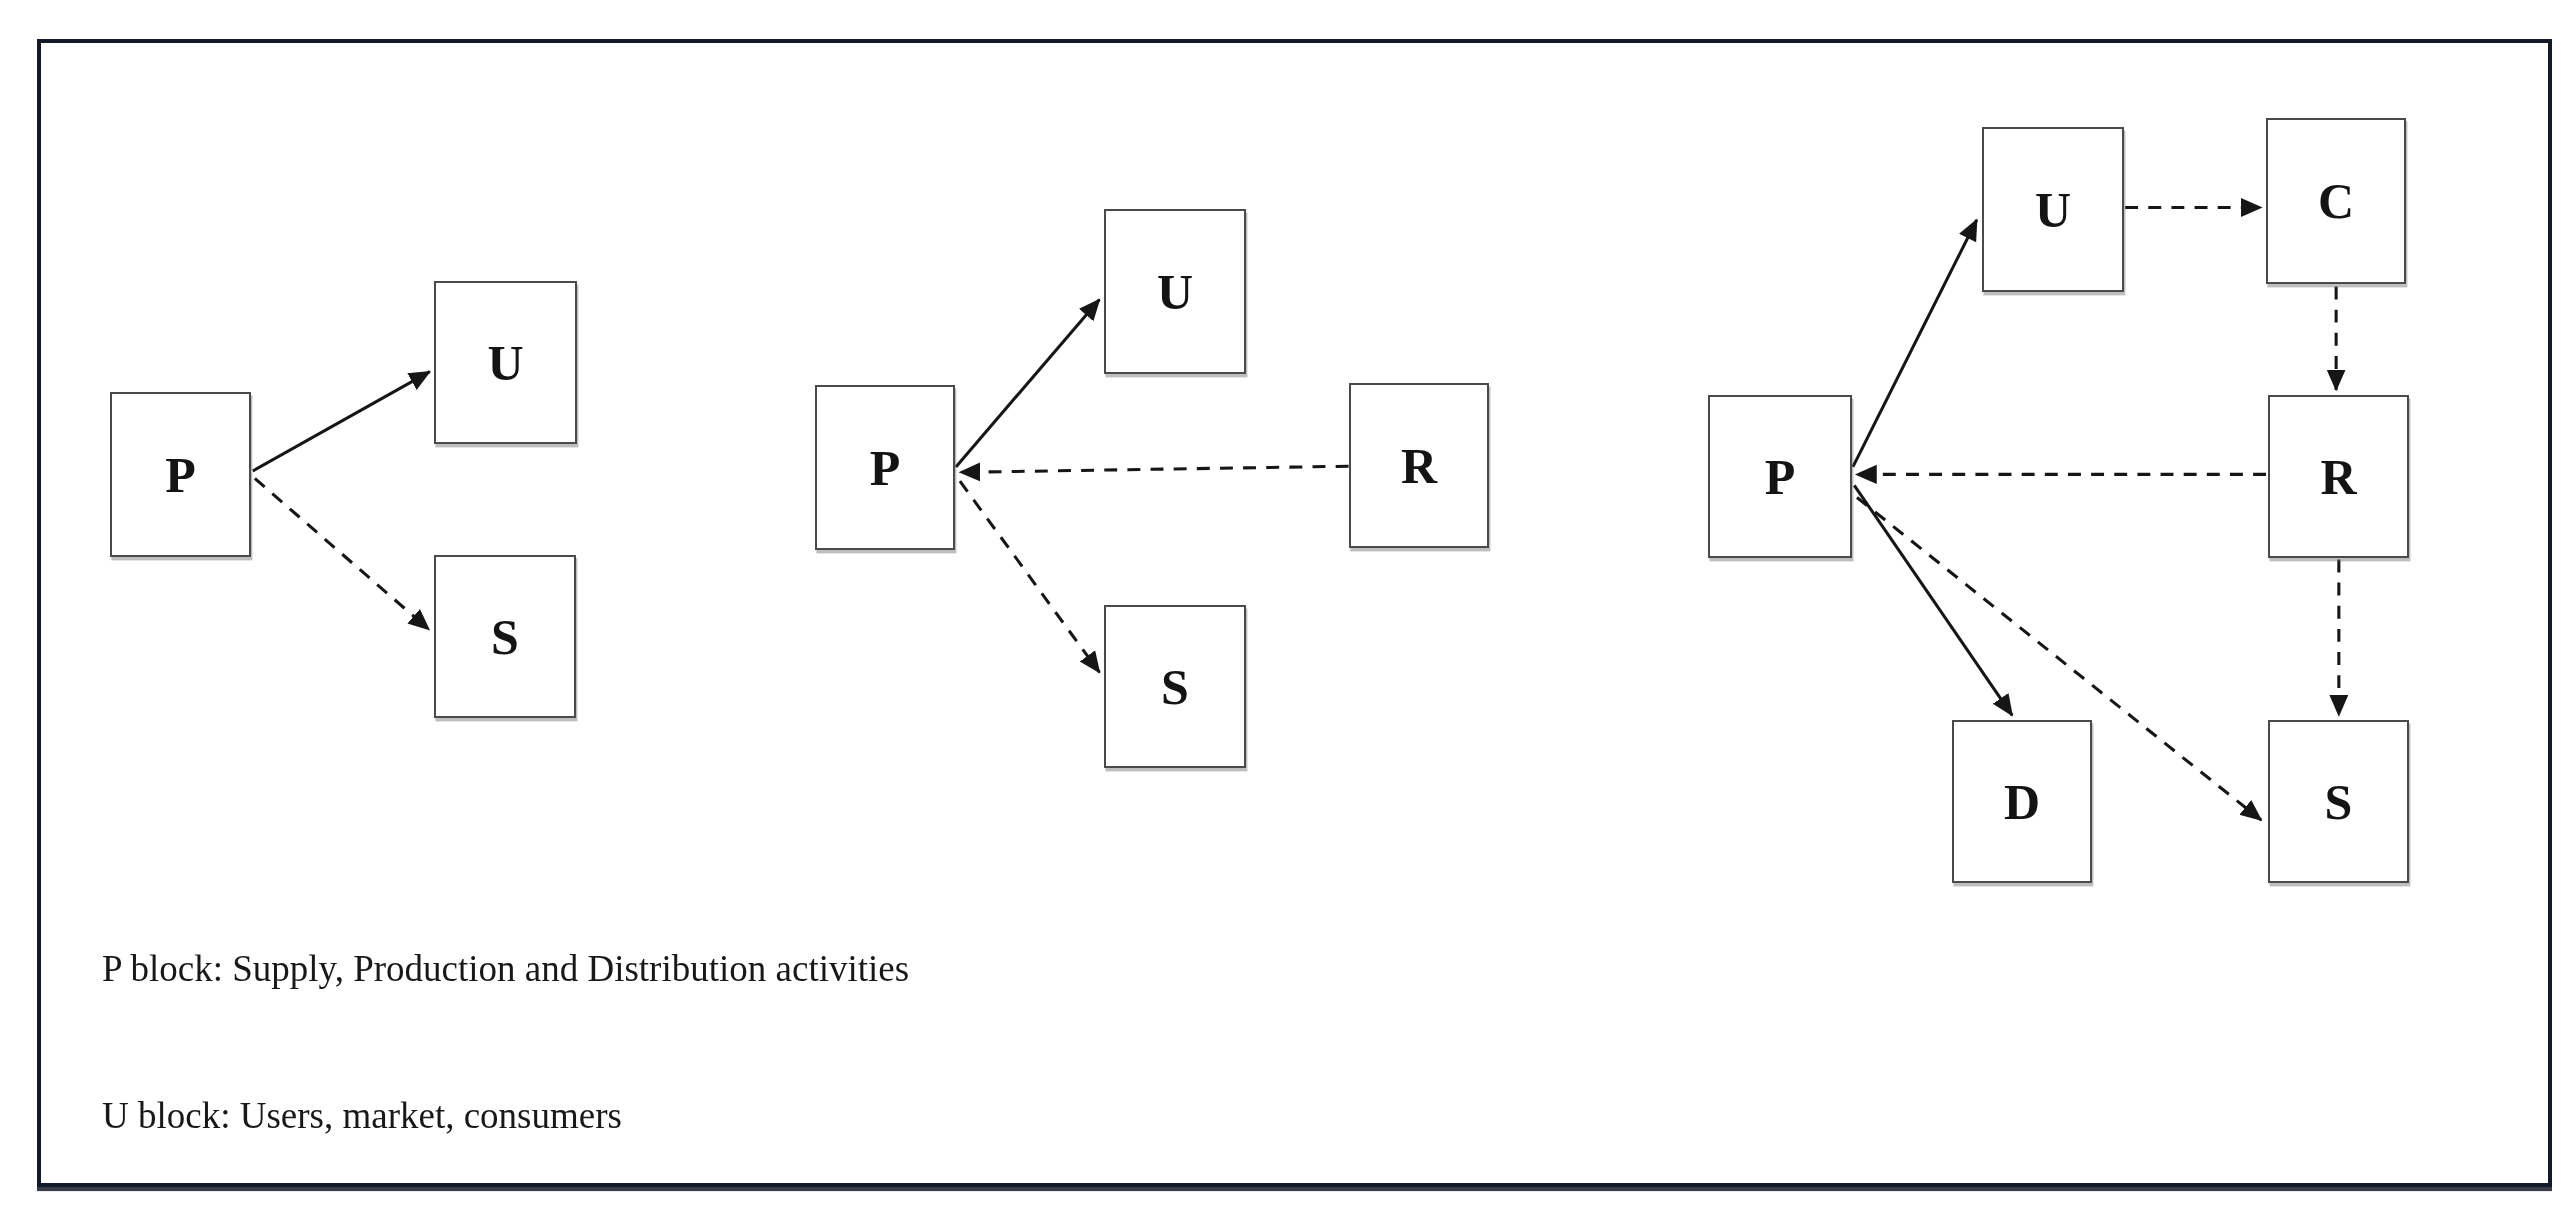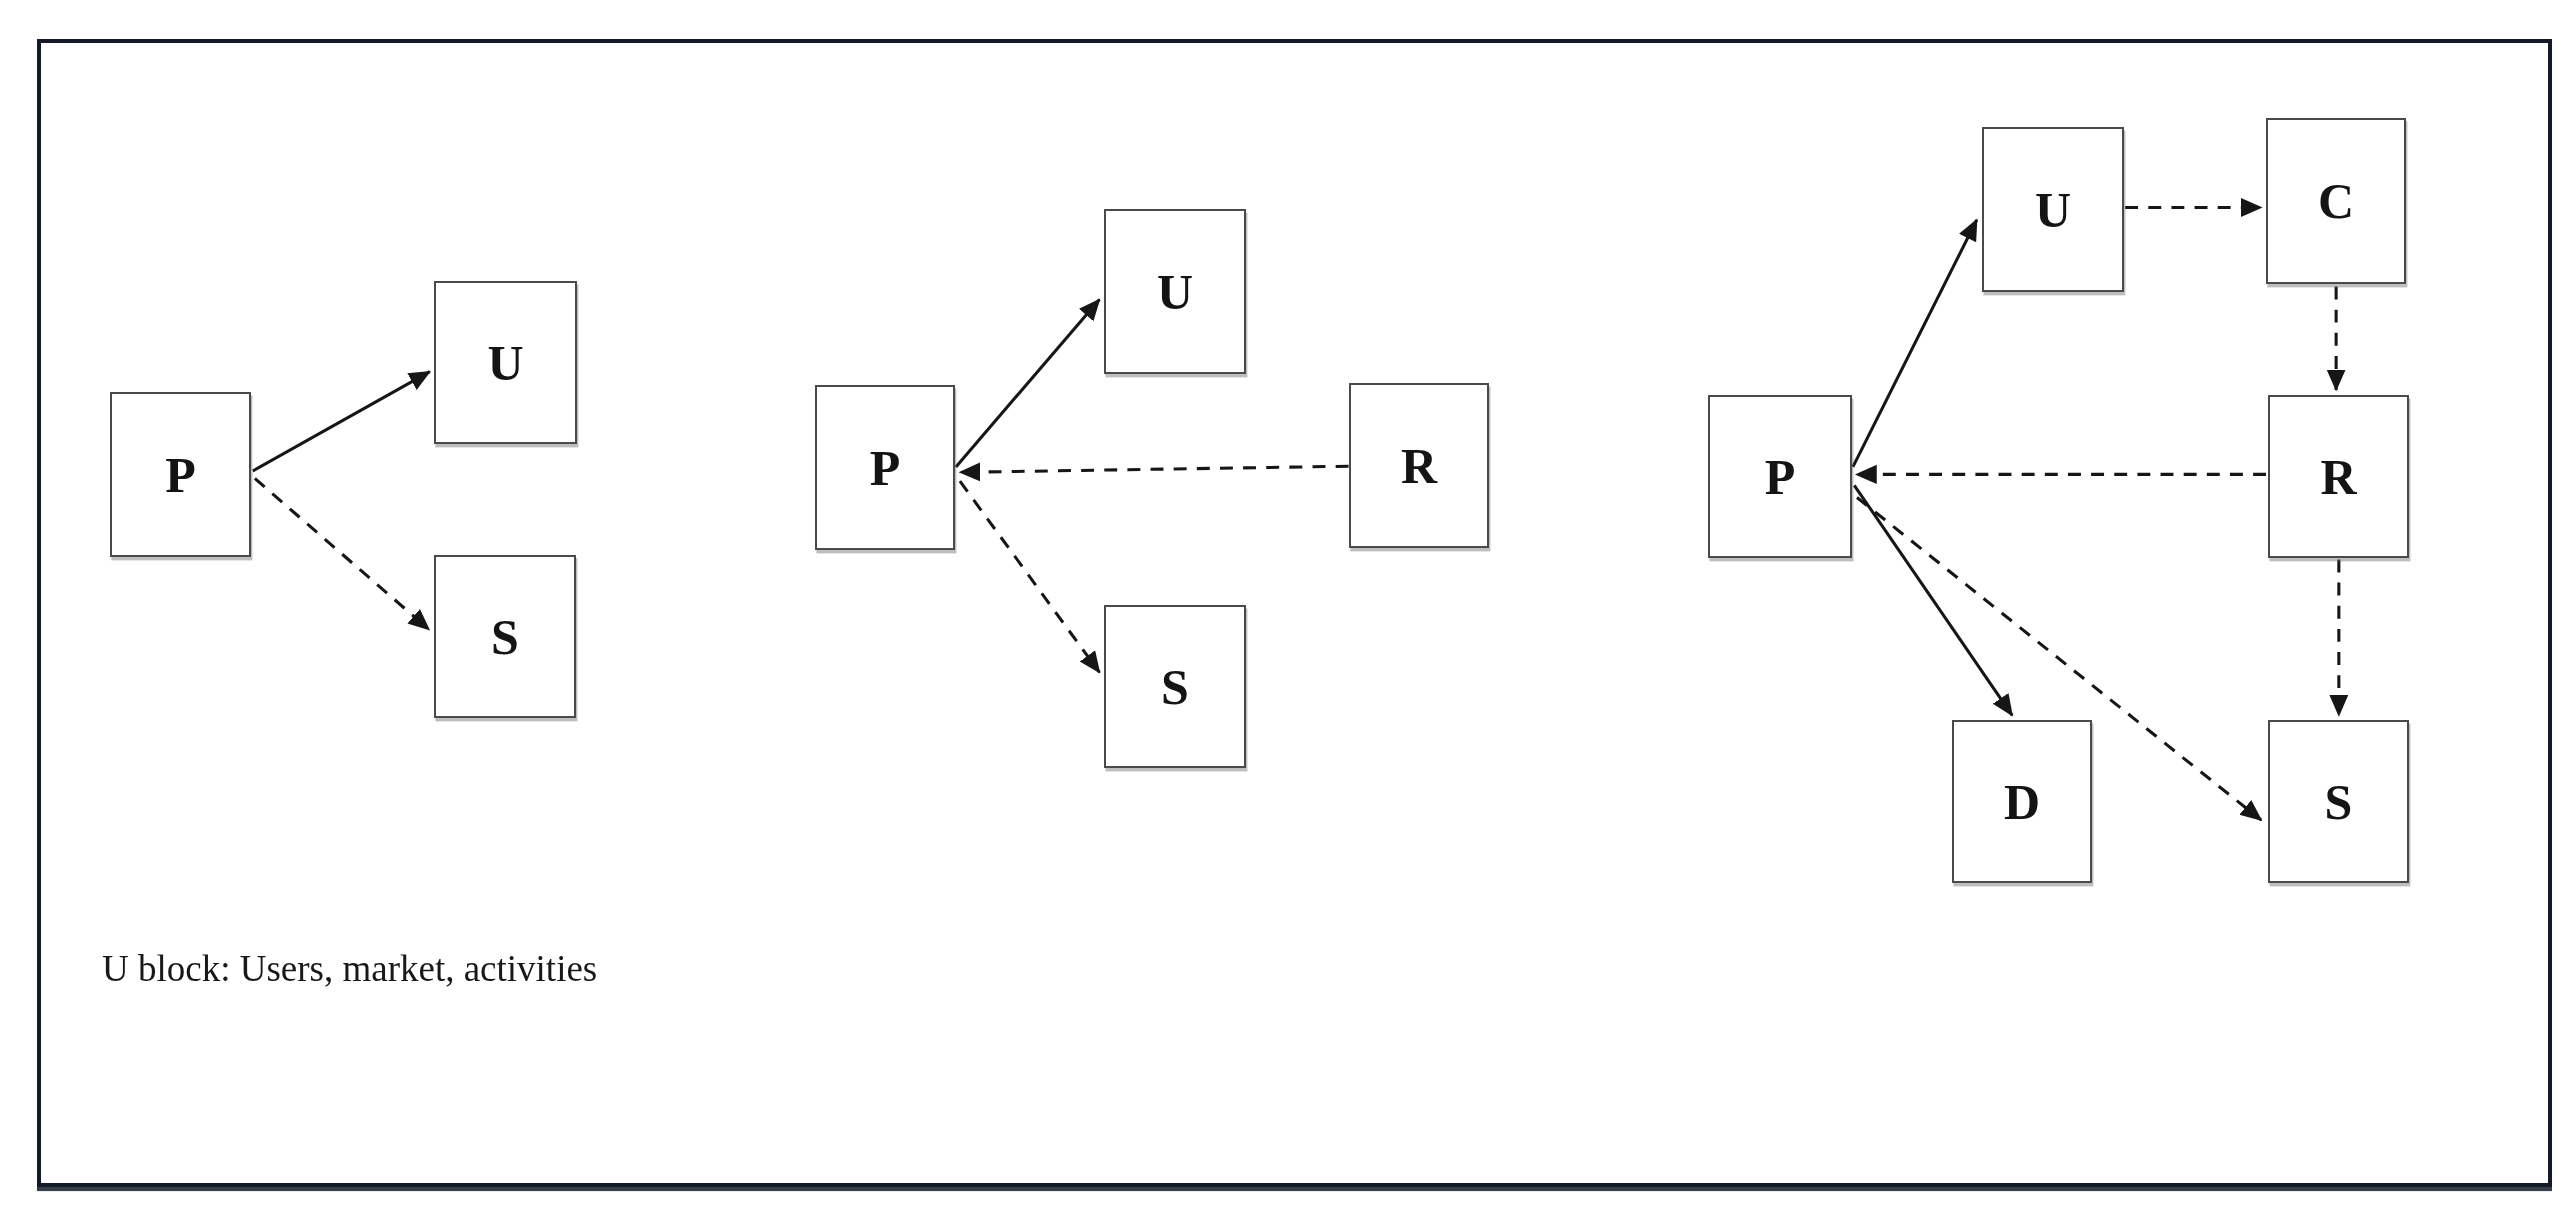--- a/index.html
+++ b/index.html
@@ -137,21 +137,22 @@
     <span class="letter">R</span>
   </div>
   <div class="block" style="left:1952px; top:720px; width:140px; height:163px;">
     <span class="letter">D</span>
   </div>
   <div class="block" style="left:2268px; top:720px; width:141px; height:163px;">
     <span class="letter">S</span>
   </div>
 
   <div class="legend">
-    <div>U block: Users, market, activities</div>
+    <div>P block: Supply, Production and Distribution activities</div>
+    <div>U block: Users, market, consumers</div>
     
     
     
     
   </div>
 
 </div>
 
 
 </body></html>

